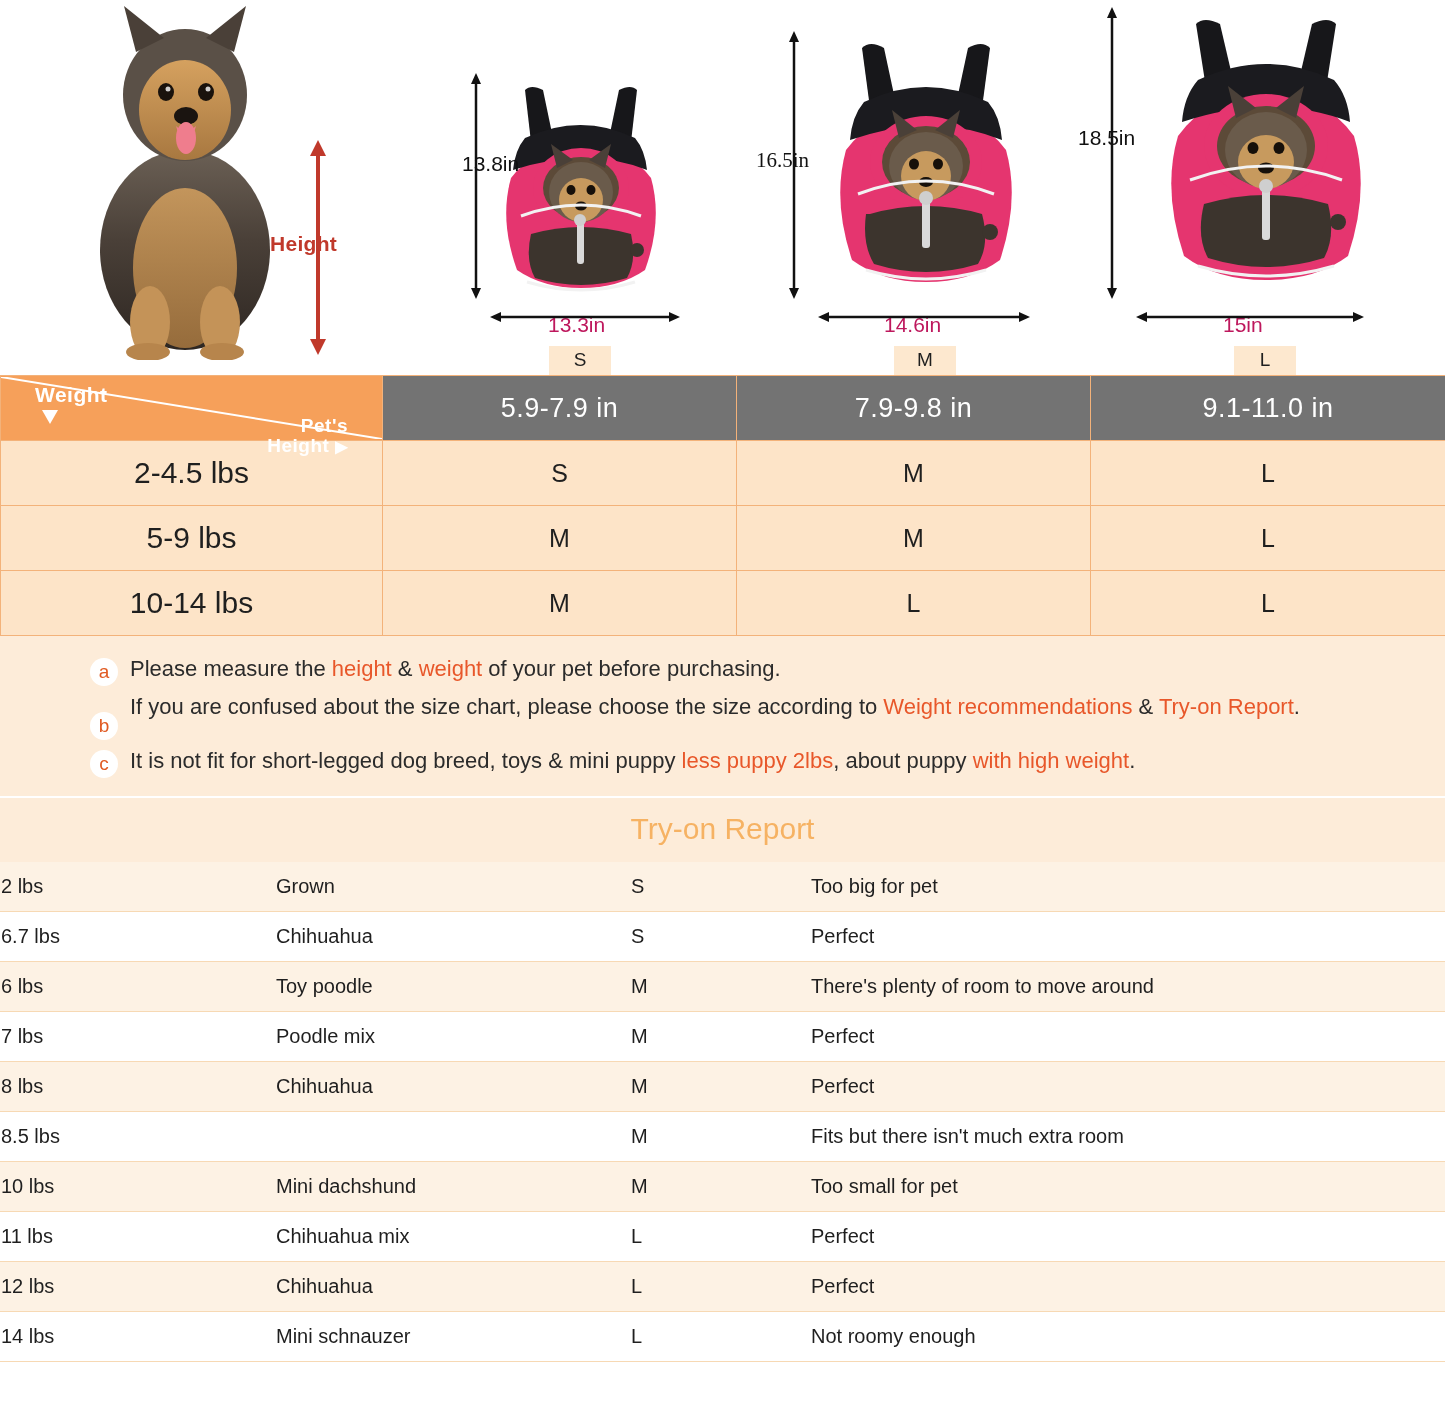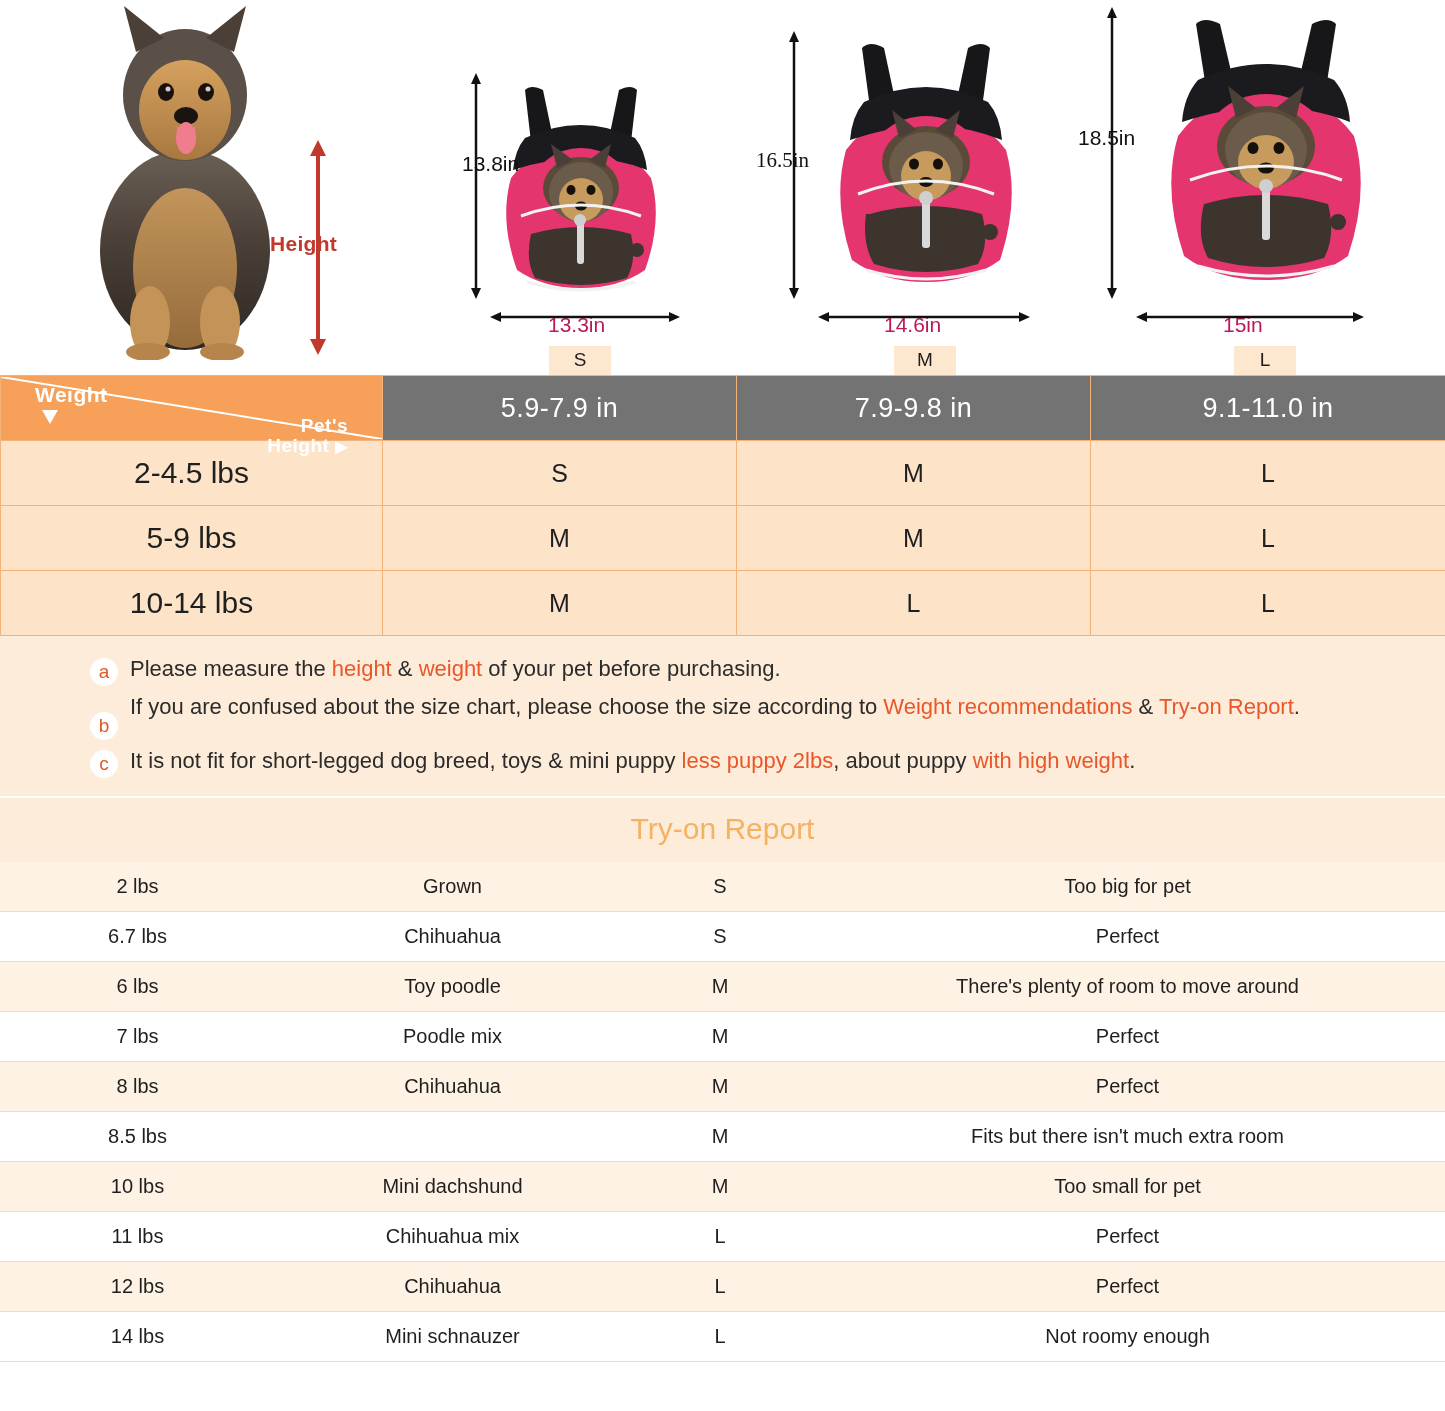--- a/index.html
+++ b/index.html
@@ -168,21 +168,20 @@
   }
   .report-table{
     width:1445px;
     border-collapse:collapse;
     table-layout:fixed;
   }
   .report-table td{
     font-size:20px;
     color:#1f1f1f;
     height:47px;
-    text-align:center;
     border-bottom:1px solid #f7d9b4;
   }
   .report-table tr:nth-child(odd) td{background:#fdf2e4;}
   .report-table tr:nth-child(even) td{background:#ffffff;}
 </style>
 </head>
 <body>
 
 <div class="page">
 

